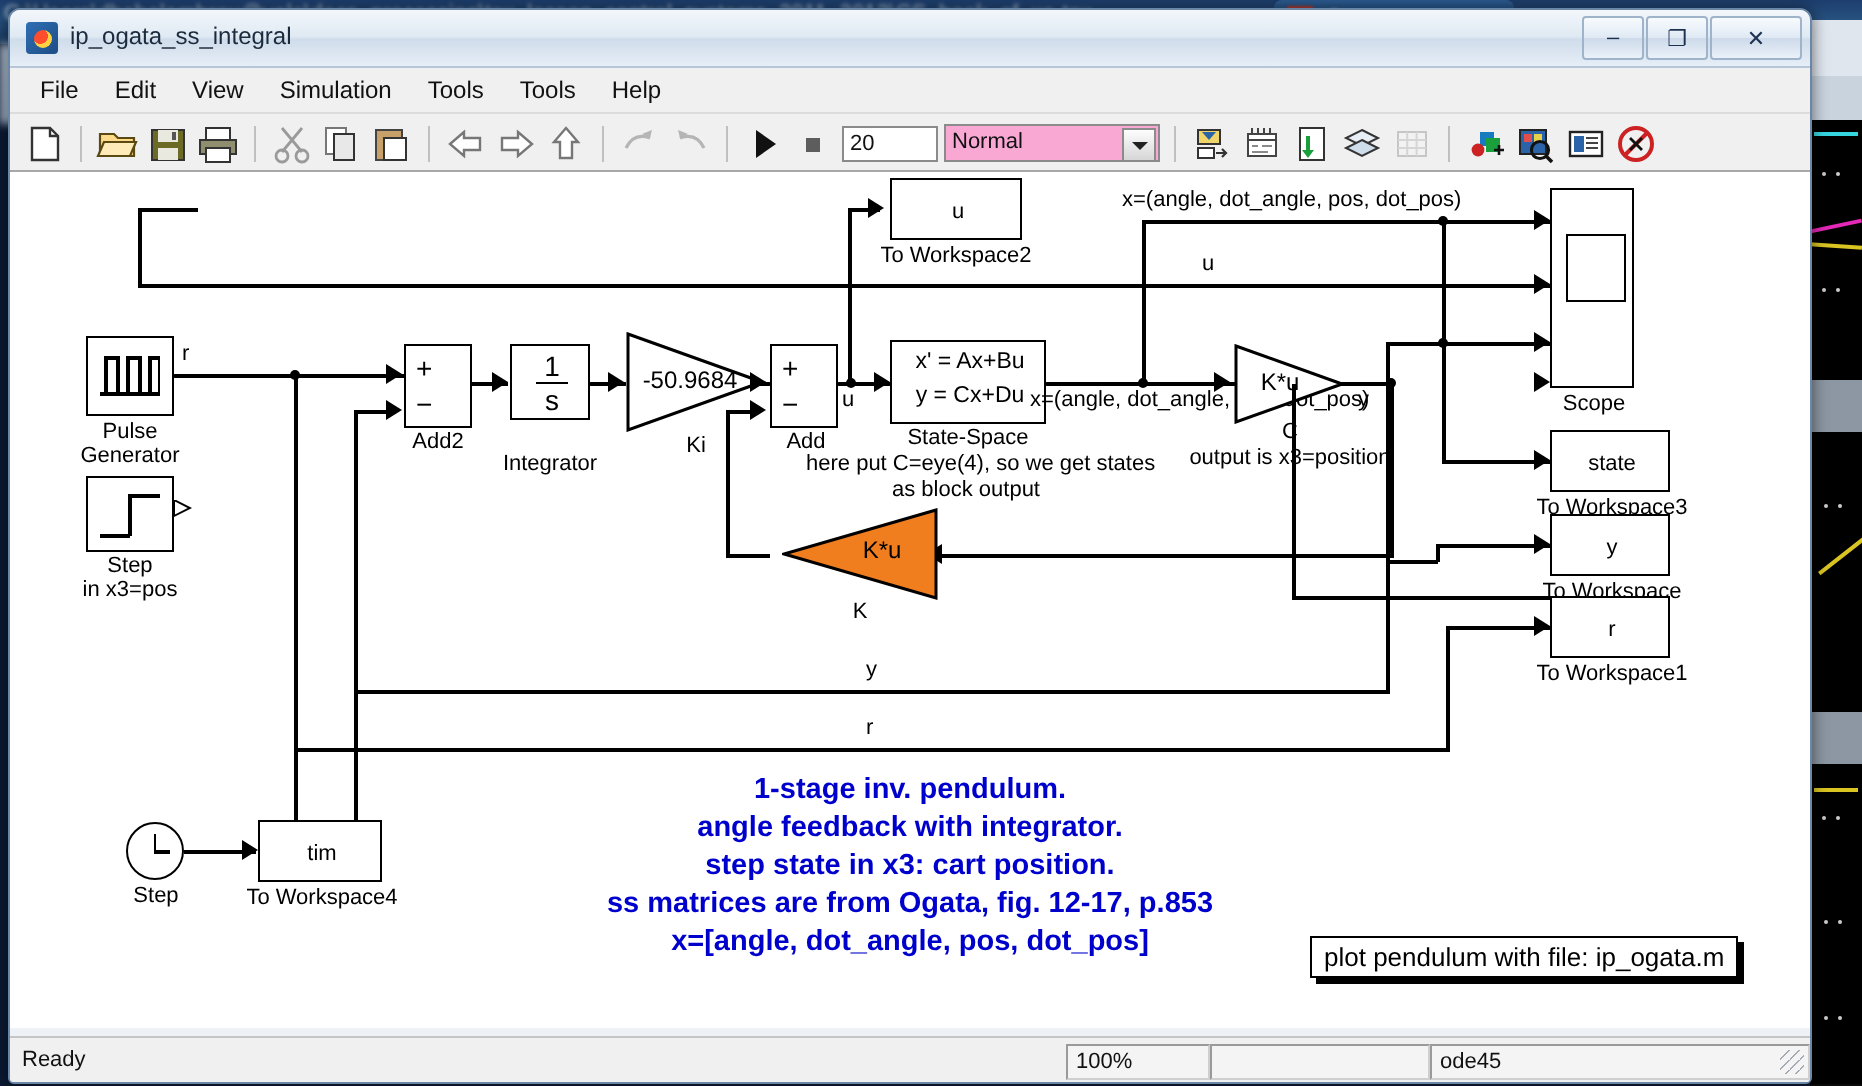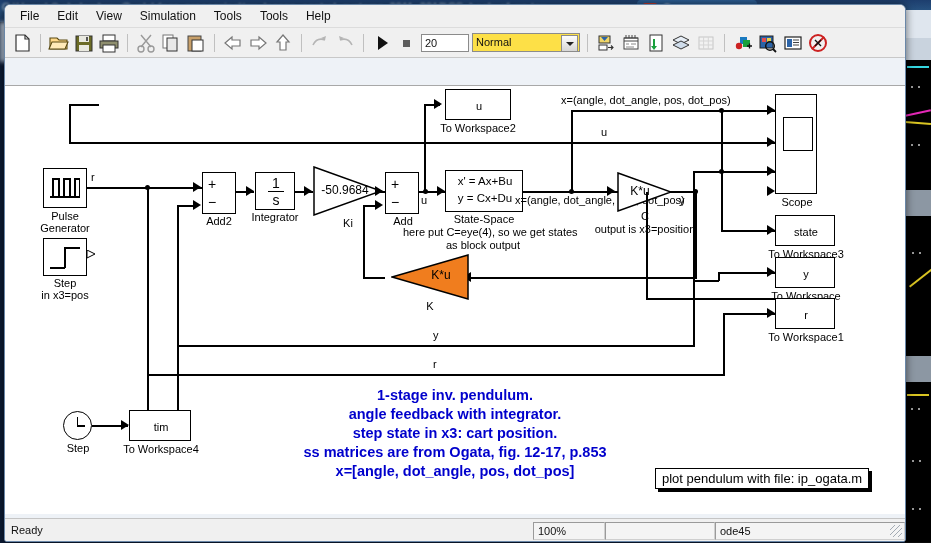--- a/index.html
+++ b/index.html
@@ -102,21 +102,21 @@
     display:flex;align-items:center;padding-left:6px;gap:3px;
   }
   .tb{width:22px;height:22px;position:relative;display:inline-block;}
   .tbsep{width:1px;height:18px;background:#c0c0c0;margin:0 4px;}
   .simtime{
     width:48px;height:18px;border:1px solid #8b8b8b;background:#fff;
     font-size:11px;padding:1px 3px;box-sizing:border-box;color:#111;
     font-family:"Liberation Sans",sans-serif;
   }
   .simmode{
-    width:108px;height:19px;border:1px solid #8b8b8b;background:#fde047;
+    width:108px;height:19px;border:1px solid #8b8b8b;background:#f9a8d4;
     font-size:11px;box-sizing:border-box;color:#111;position:relative;
     padding:2px 3px;font-family:"Liberation Sans",sans-serif;
   }
   .simmode .arrowbox{
     position:absolute;right:1px;top:1px;width:15px;height:15px;
     background:linear-gradient(180deg,#fdfdfd,#d6d6d6);border:1px solid #8b8b8b;
   }
   .simmode .arrowbox:after{
     content:"";position:absolute;left:4px;top:6px;border-left:4px solid transparent;
     border-right:4px solid transparent;border-top:4px solid #222;
@@ -232,20 +232,35 @@
       <div class="rs-tick" style="left:13px;top:26px;"></div>
       <div class="rs-tick" style="left:7px;top:78px;"></div>
       <div class="rs-tick" style="left:14px;top:78px;"></div>
       <div class="rs-tick" style="left:7px;top:126px;"></div>
       <div class="rs-tick" style="left:14px;top:126px;"></div>
     </div>
   </div>
 
   <div class="win">
 
+    <div class="titlebar">
+      <div class="title-ico"></div>
+      <div class="title-text">ip_ogata_ss_integral</div>
+      <div class="winbtns">
+        <div class="wb">
+            <i>–</i>
+          </div>
+        <div class="wb">
+            <i>❐</i>
+          </div>
+        <div class="wb close">
+            <i>✕</i>
+          </div>
+      </div>
+    </div>
 
     <div class="menubar">
       <span>File</span>
       <span>Edit</span>
       <span>View</span>
       <span>Simulation</span>
       <span>Tools</span>
       <span>Tools</span>
       <span>Help</span>
     </div>
@@ -466,21 +481,21 @@
       <div class="wire wv" style="left:172px;top:119px;height:224px;"></div>
 
       <div class="wire wh" style="left:231px;top:105px;width:18px;"></div>
       <div class="arrow" style="left:241px;top:100px;"></div>
 
       <div class="blk" style="left:250px;top:86px;width:40px;height:38px;">
         <div class="ctr" style="left:0;top:2px;width:40px;height:15px;font-size:14px;">1</div>
         <div style="position:absolute;left:12px;top:18px;width:16px;height:1.4px;background:#000;"></div>
         <div class="ctr" style="left:0;top:19px;width:40px;height:16px;font-size:14px;">s</div>
       </div>
-      <div class="blk-lbl" style="left:234px;top:125px;width:72px;">Integrator</div>
+      <div class="blk-lbl" style="left:234px;top:140px;width:72px;">Integrator</div>
 
       <div class="wire wh" style="left:290px;top:105px;width:18px;"></div>
       <div class="arrow" style="left:299px;top:100px;"></div>
 
       <div class="tri" style="left:308px;top:80px;">
         <svg width="70" height="50">
             <path d="M1 1 L68 25 L1 49 Z" fill="#fff" stroke="#000" stroke-width="1.5"></path>
           </svg>
         <div style="position:absolute;left:4px;top:17px;width:56px;text-align:center;font-size:12px;color:#000;">-50.9684</div>
       </div>

